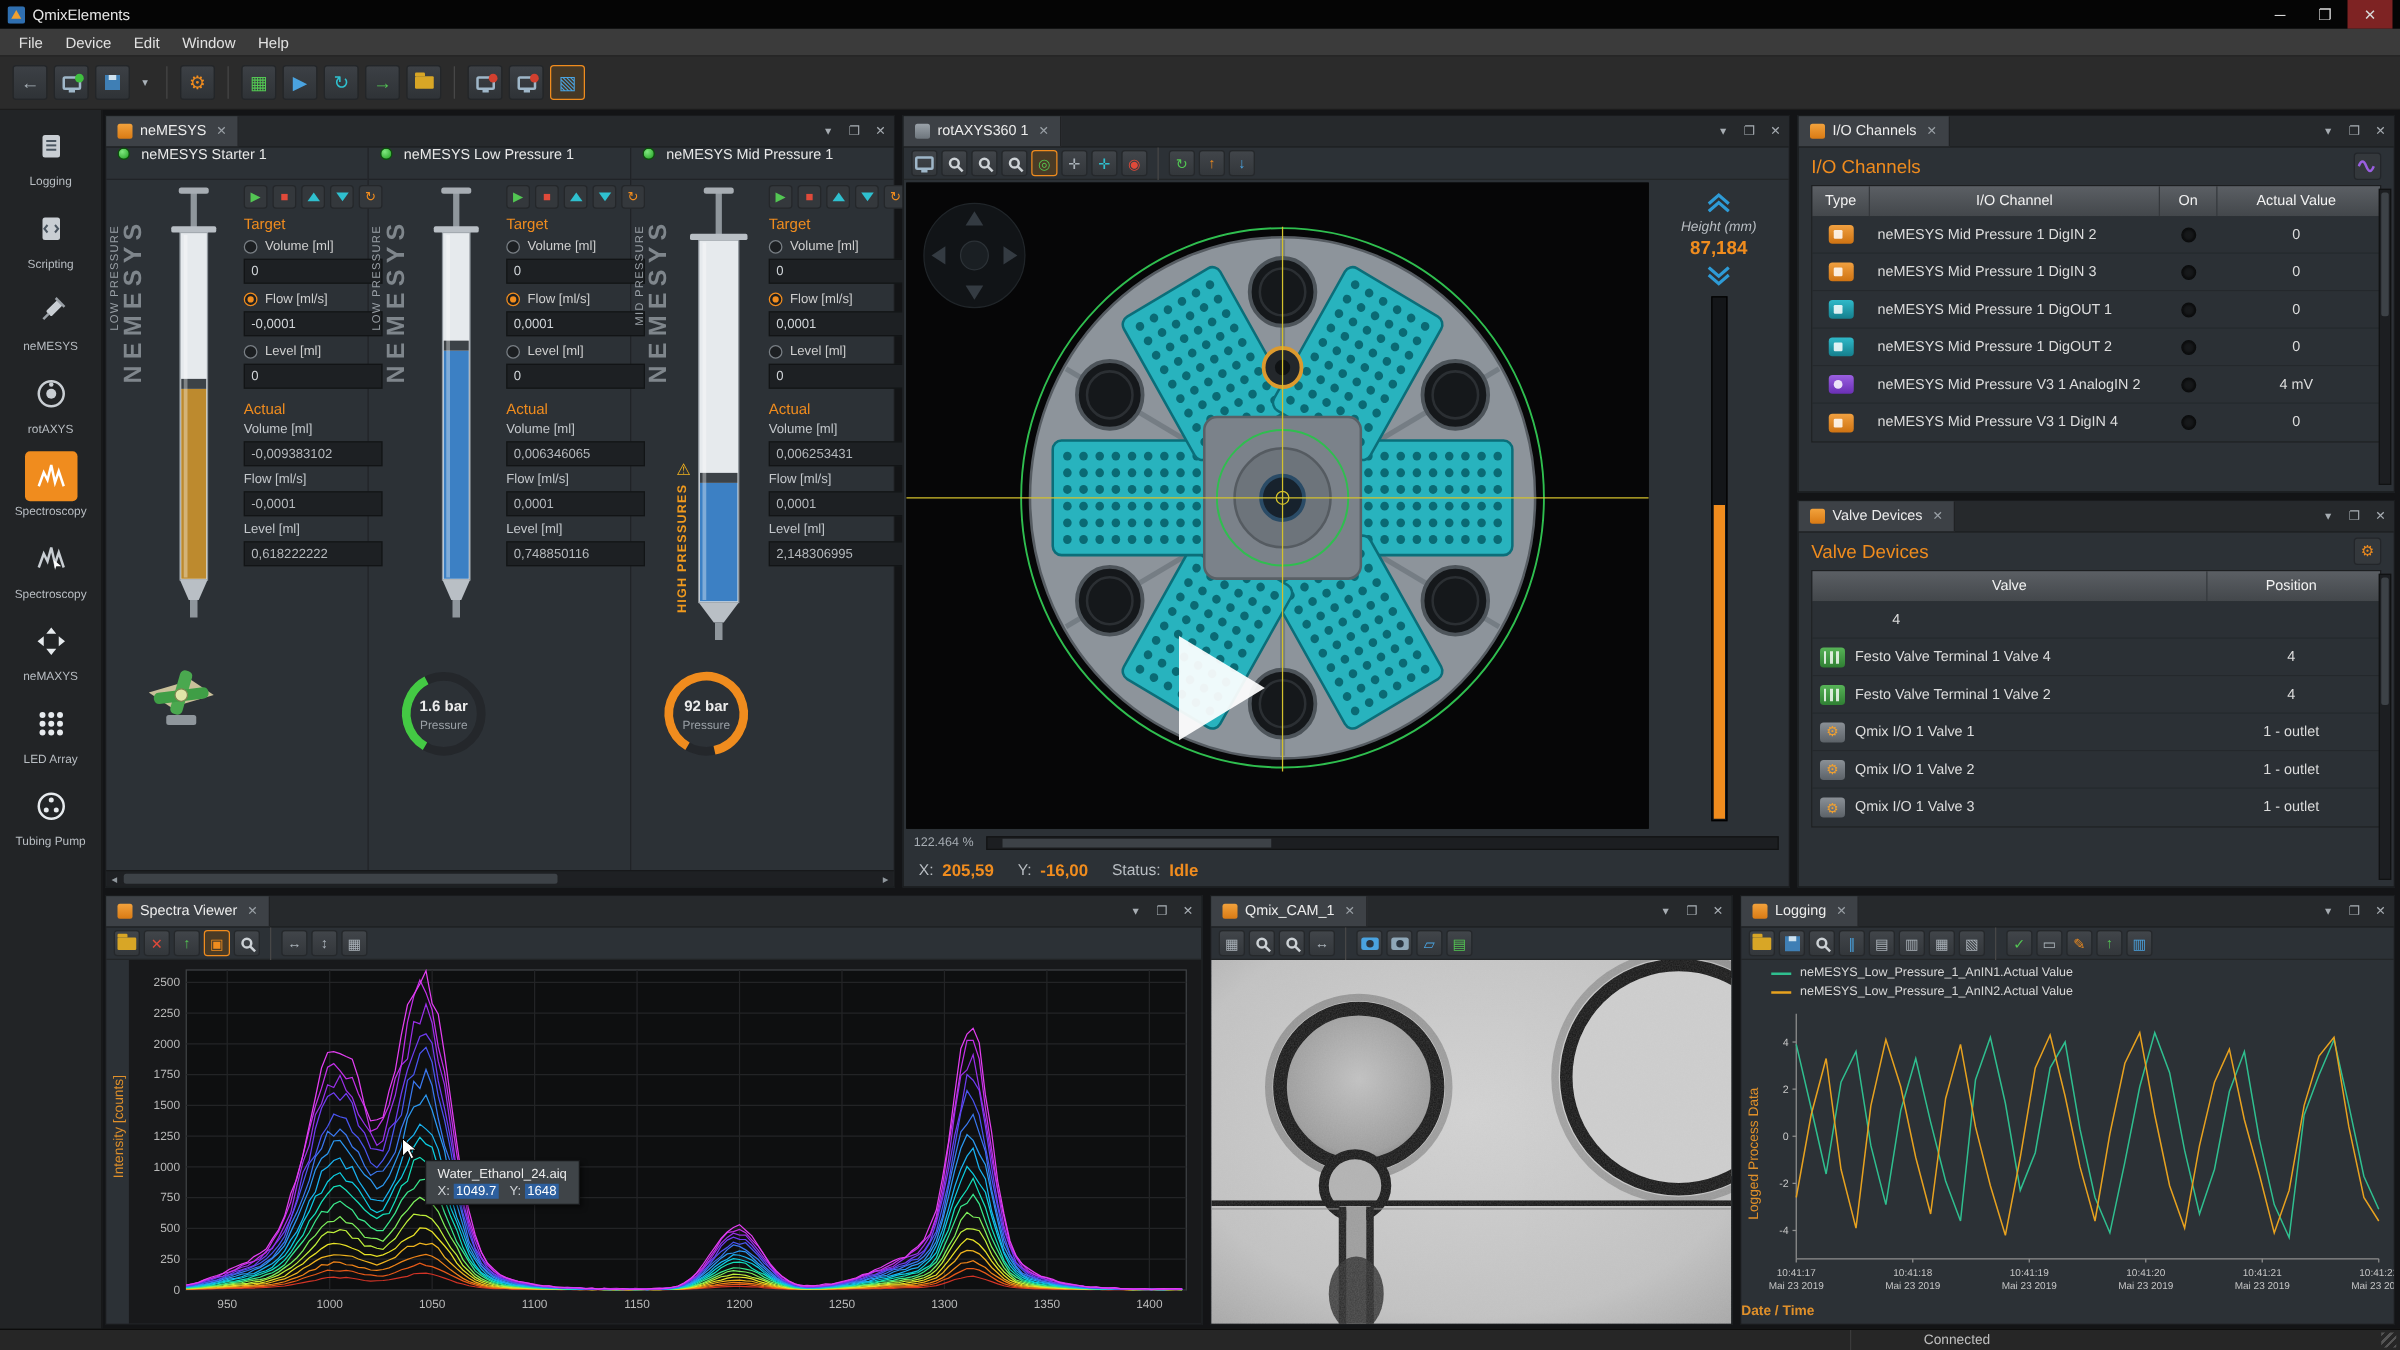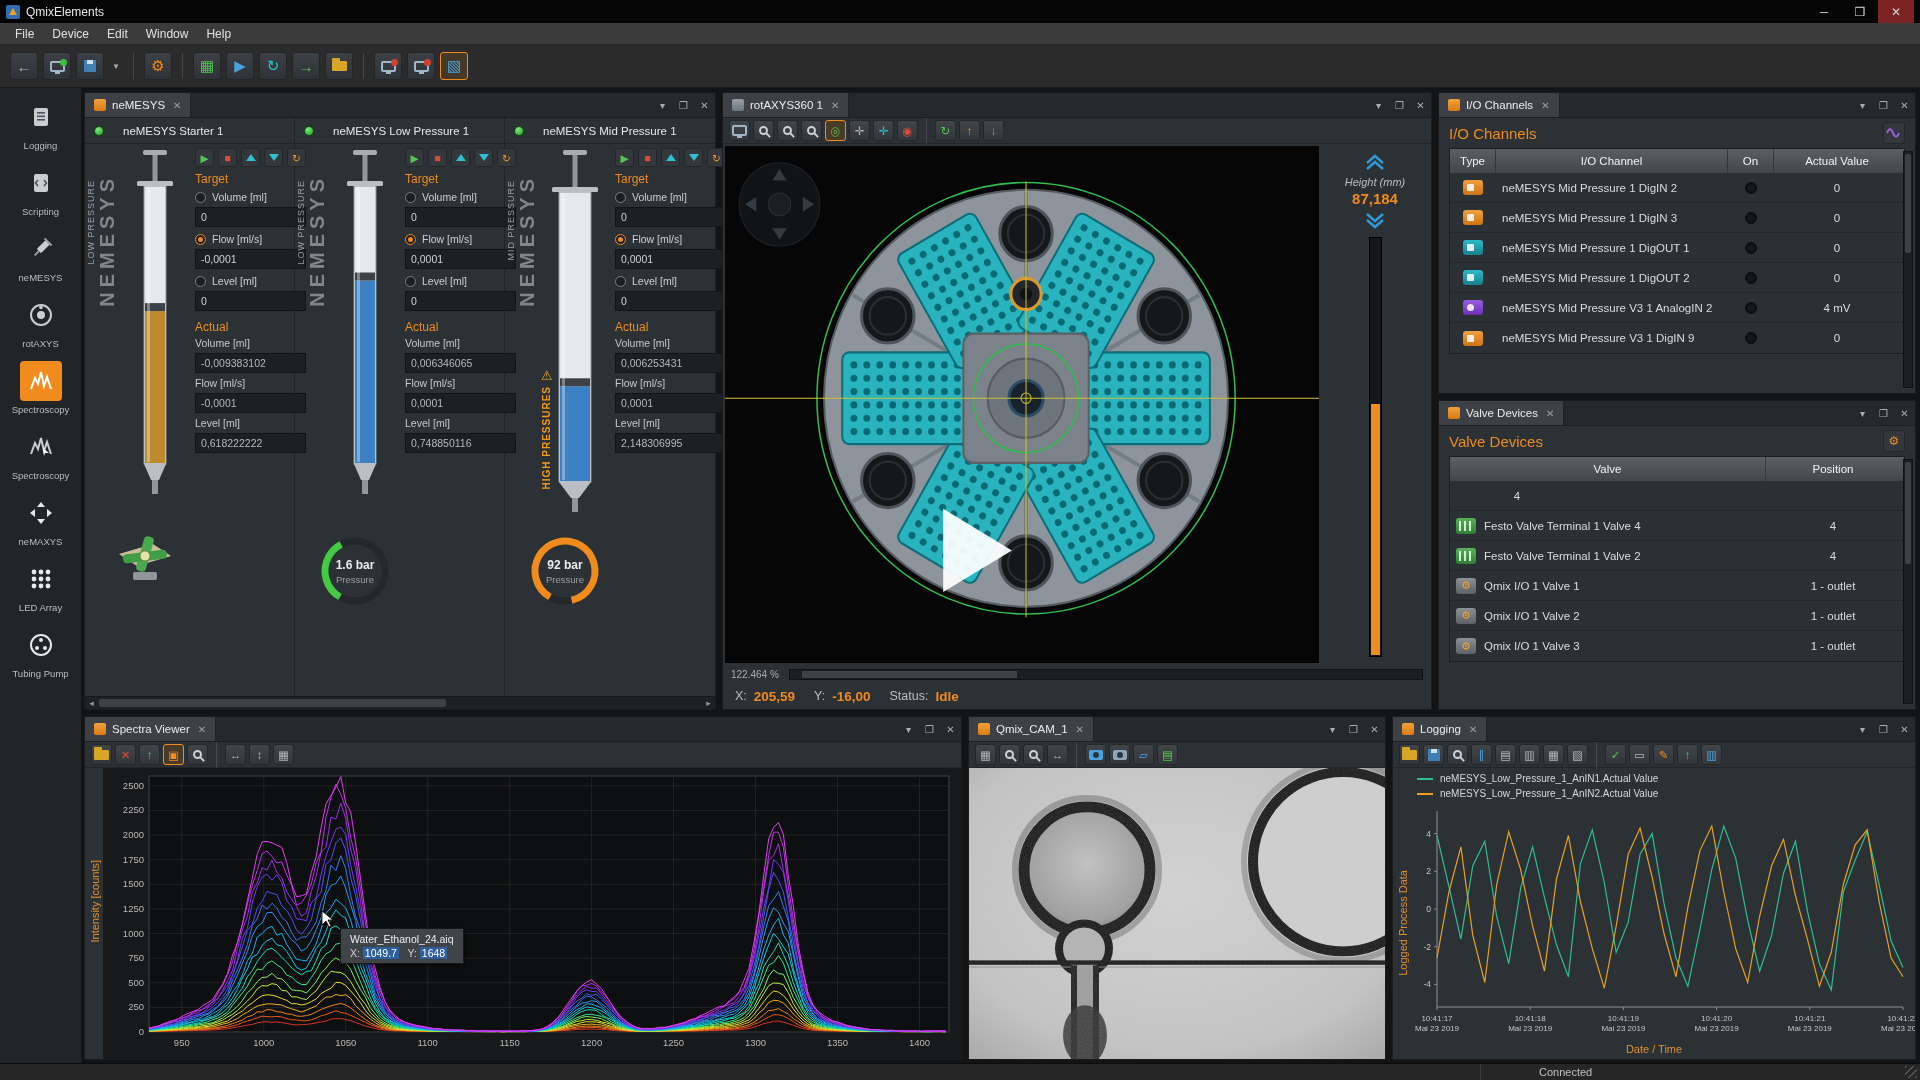--- a/index.html
+++ b/index.html
@@ -85,21 +85,21 @@
   .vico.festo::after { content:""; position:absolute; inset:3px; background:
       repeating-linear-gradient(90deg, rgba(255,255,255,.8) 0 2px, transparent 2px 5px); }
   .vico.qmix { background:linear-gradient(#8a9096,#5c6268); display:flex; align-items:center; justify-content:center; color:#f0a030; font-size:11px; }
   .led { width:12px; height:12px; border-radius:50%; background:#17191b; border:1px solid #0b0c0d; box-shadow:inset 0 0 3px #000; }
   .vsb { position:absolute; right:2px; top:58px; bottom:5px; width:10px; background:#1c1e21; border:1px solid #101213; }
   .vsb .thumb { position:absolute; left:1px; right:1px; top:2px; height:42%; background:#3d4247; border-radius:2px; }
 
   
   .pump-row { flex:1; display:flex; }
   .pump { width:210px; border-right:1px solid #202327; display:flex; flex-direction:column; position:relative; }
-  .pump-head { height:26px; display:flex; align-items:center; gap:19px; padding:0 9px; border-bottom:1px solid #202327; flex:none; }
+  .pump-head { height:26px; display:flex; align-items:flex-start; gap:9px; padding:0 9px; border-bottom:1px solid #202327; flex:none; }
   .status-dot { width:10px; height:10px; border-radius:50%; background:radial-gradient(circle at 35% 30%, #7fe87f, #1f9e1f); border:1px solid #0c4f0c; }
   .pump-title { font-size:11.5px; color:#e8e8e8; }
   .pump-body { flex:1; display:flex; }
   .brand-strip { width:32px; position:relative; flex:none; }
   .vtext { writing-mode:vertical-rl; transform:rotate(180deg); }
   .brand-small { position:absolute; left:1px; top:36px; font-size:9px; letter-spacing:1px; color:#9aa0a6; }
   .brand-big { position:absolute; left:11px; top:30px; font-size:20px; font-weight:bold; letter-spacing:5px; color:#7f868c; }
   .pump-left { width:76px; flex:none; display:flex; flex-direction:column; align-items:center; }
   .syr { width:64px; height:380px; margin-top:2px; }
   .gauge-holder { margin-top:6px; margin-left:-20px; }
@@ -150,21 +150,21 @@
 
   
   .cam-body { flex:1; min-height:0; }
   .cam-body svg { width:100%; height:100%; display:block; }
 
   
   .log-legend { padding:3px 8px 2px 24px; flex:none; }
   .legend-row { display:flex; align-items:center; gap:7px; height:15px; font-size:10px; color:#d8d8d8; }
   .legend-swatch { width:16px; height:2px; flex:none; }
   .log-chart-wrap { flex:1; position:relative; min-height:0; }
-  .log-xlabel { height:16px; flex:none; text-align:center; color:#e0902a; font-size:11px; }
+  .log-xlabel { height:16px; flex:none; text-align:left; color:#e0902a; font-size:11px;font-weight:bold; }
   .logging-svg { position:absolute; left:16px; top:0; }
 
   
   .statusbar { position:absolute; left:0; bottom:0; width:1920px; height:17px; background:#262626; border-top:1px solid #0c0c0c; display:flex; align-items:center; font-size:11px; color:#c0c0c0; }
   .sb-right { margin-left:1480px; border-left:1px solid #3a3a3a; height:100%; display:flex; align-items:center; padding-left:58px; }
   .grip { margin-left:auto; margin-right:3px; width:12px; height:12px;
       background:repeating-linear-gradient(135deg,#555 0 2px,transparent 2px 5px); }
 </style>
 </head>
 <body>
@@ -1131,21 +1131,21 @@
       <div class="cell c-name">neMESYS Mid Pressure V3 1 AnalogIN 2</div>
       <div class="cell c-on">
           <span class="led"></span>
         </div>
       <div class="cell c-val">4 mV</div>
     </div>
     <div class="tbl-row" style="border-bottom:none">
       <div class="cell c-type">
           <span class="tico digin"></span>
         </div>
-      <div class="cell c-name">neMESYS Mid Pressure V3 1 DigIN 9</div>
+      <div class="cell c-name">neMESYS Mid Pressure V3 1 DigIN 4</div>
       <div class="cell c-on">
           <span class="led"></span>
         </div>
       <div class="cell c-val">0</div>
     </div>
   </div>
   <div class="vsb">
       <div class="thumb"></div>
     </div>
 </div>

